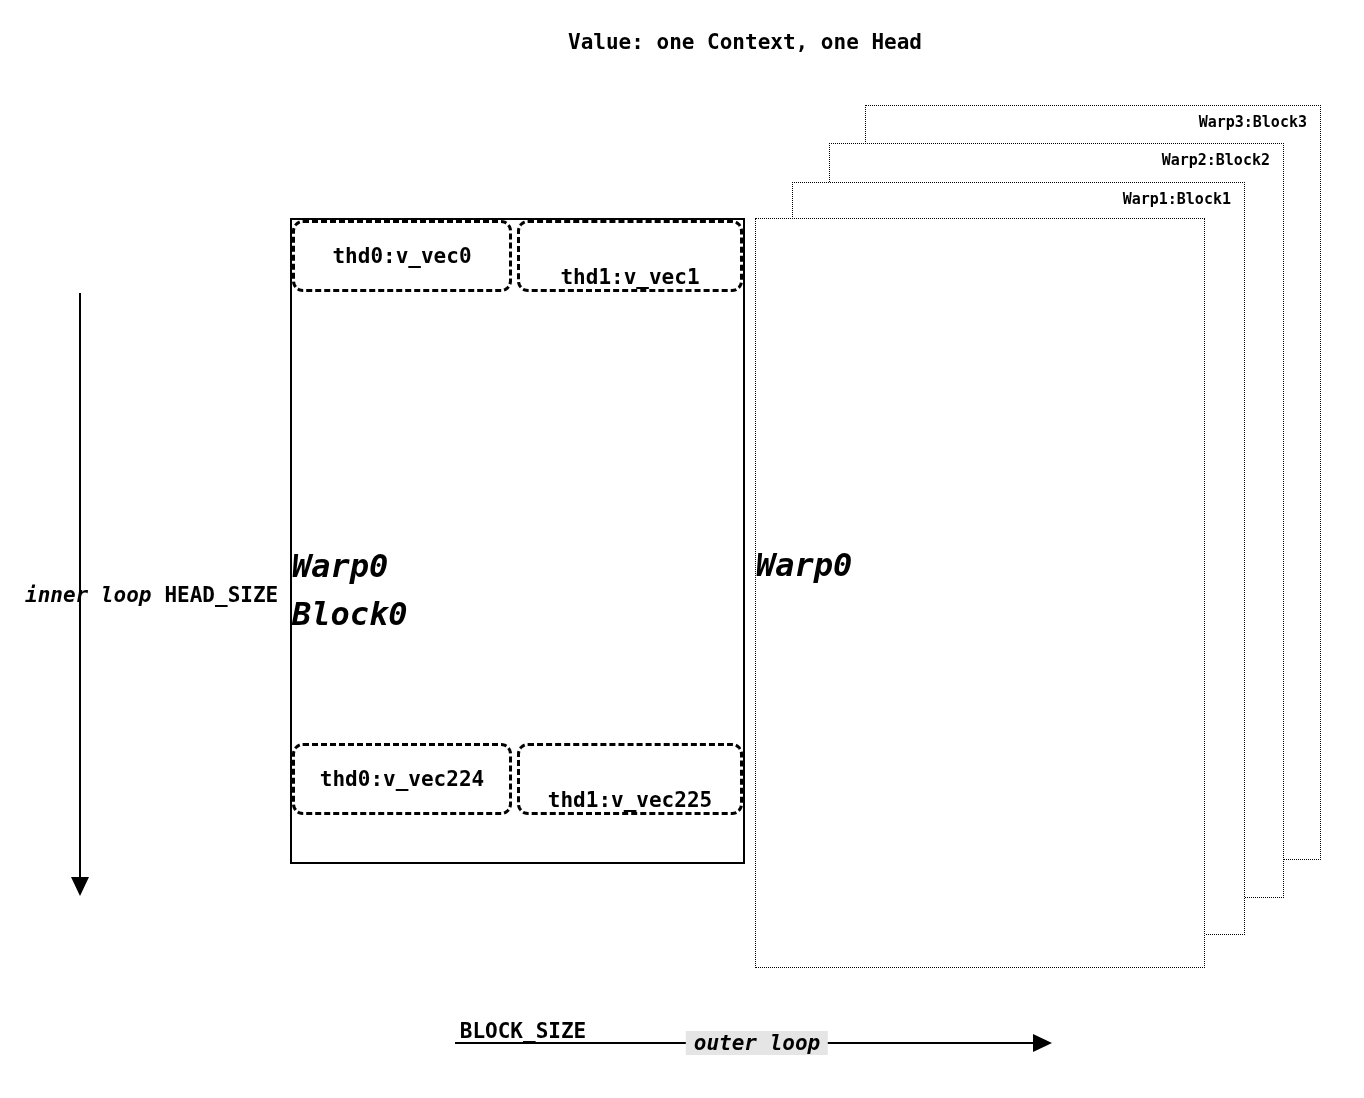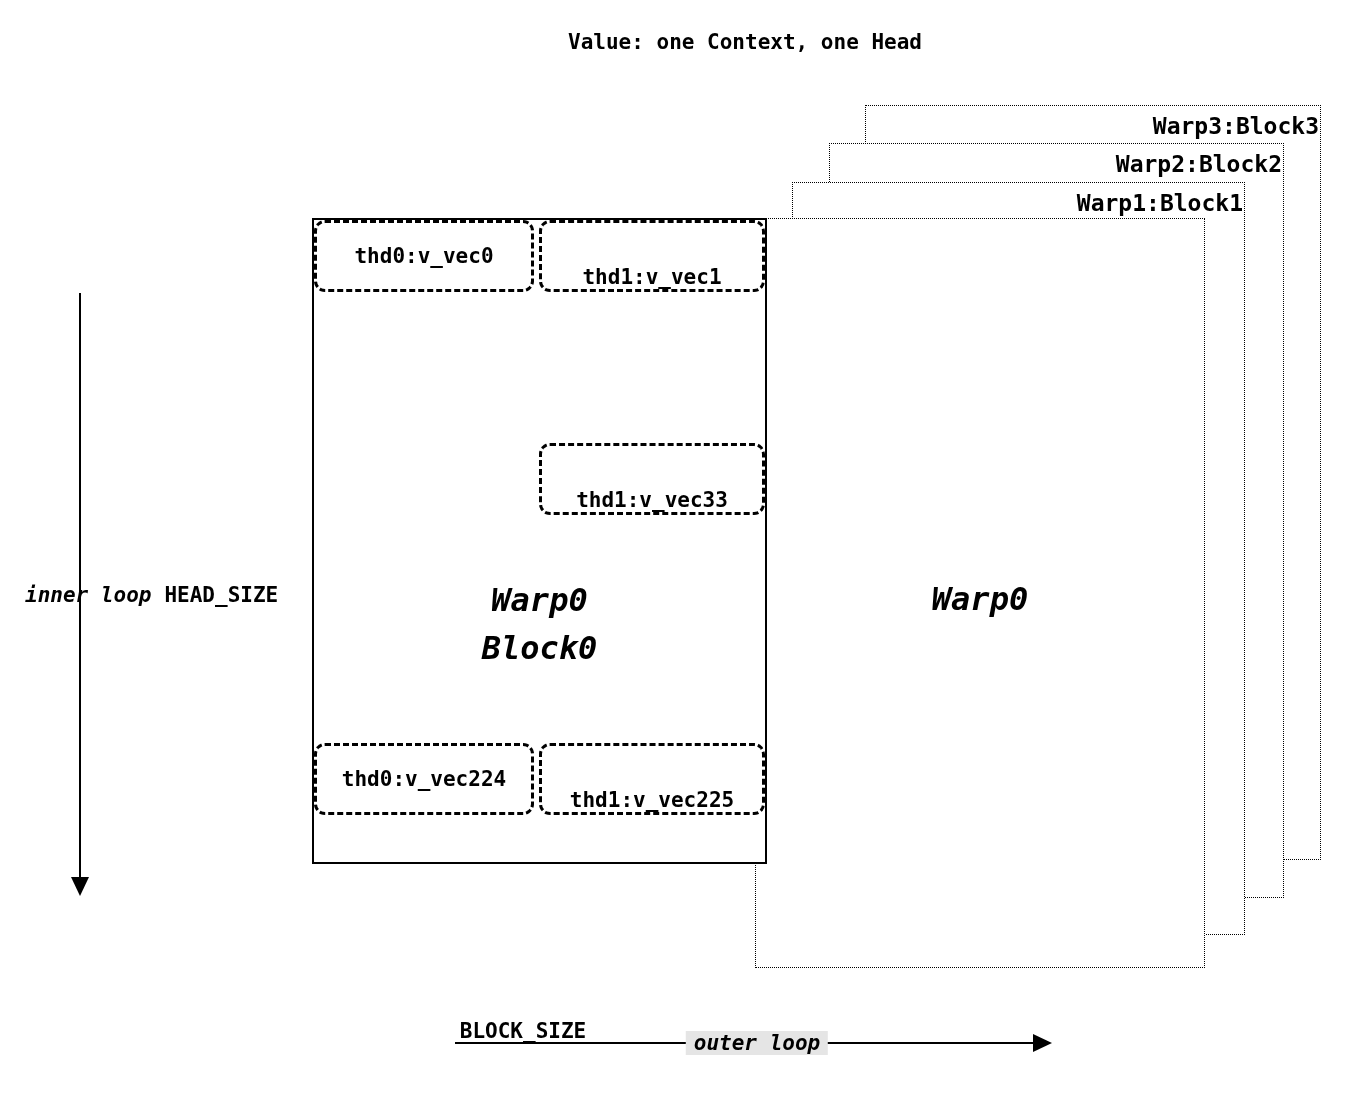--- a/index.html
+++ b/index.html
@@ -28,34 +28,34 @@
     position: absolute;
     border: 1.5px dotted #000;
     background: #fff;
   }
   .box3 { left: 865px; top: 105px; width: 456px; height: 755px; }
   .box2 { left: 829px; top: 143px; width: 455px; height: 755px; }
   .box1 { left: 792px; top: 182px; width: 453px; height: 753px; }
   .stack-label {
     position: absolute;
     top: 7px;
-    right: 1px;
-    font-size: 23px;
+    right: 13px;
+    font-size: 15px;
     font-weight: bold;
     white-space: nowrap;
   }
   .right-box {
     position: absolute;
     left: 755px; top: 218px; width: 450px; height: 750px;
     border: 1.5px dotted #000;
     background: #fff;
   }
   .main-box {
     position: absolute;
-    left: 312px; top: 218px; width: 455px; height: 646px;
+    left: 290px; top: 218px; width: 455px; height: 646px;
     border: 2px solid #000;
     background: #fff;
   }
   .cell {
     position: absolute;
     height: 72px;
     border: 3px dashed #000;
     border-radius: 11px;
     display: flex;
     align-items: center;
@@ -68,26 +68,25 @@
   .c-left  { left: 0; width: 220px; }
   .c-right { left: 225px; width: 226px; align-items: flex-end; }
   .row0 { top: 0; }
   .row1 { top: 223px; }
   .row2 { top: 523px; }
   .center-label {
     position: absolute;
     top: 322px;
     left: 0;
     width: 100%;
-    text-align: center;
+    text-align: left;
     font-size: 32px;
     font-weight: bold;
     font-style: italic;
     line-height: 48px;
-    margin-top: 34px;
   }
   .v-line {
     position: absolute;
     left: 79px; top: 293px;
     width: 2px; height: 584px;
     background: #000;
   }
   .v-head {
     position: absolute;
     left: 71px; top: 877px;
@@ -162,23 +161,20 @@
     </div>
   </div>
 
   <div class="main-box">
     <div class="cell c-left row0">
         <span>thd0:v_vec0</span>
       </div>
     <div class="cell c-right row0">
         <span>thd1:v_vec1</span>
       </div>
-    <div class="cell c-right row1">
-        <span>thd1:v_vec33</span>
-      </div>
     <div class="cell c-left row2">
         <span>thd0:v_vec224</span>
       </div>
     <div class="cell c-right row2">
         <span>thd1:v_vec225</span>
       </div>
 
     <div class="center-label">
       <div>Warp0</div>
       <div>Block0</div>

